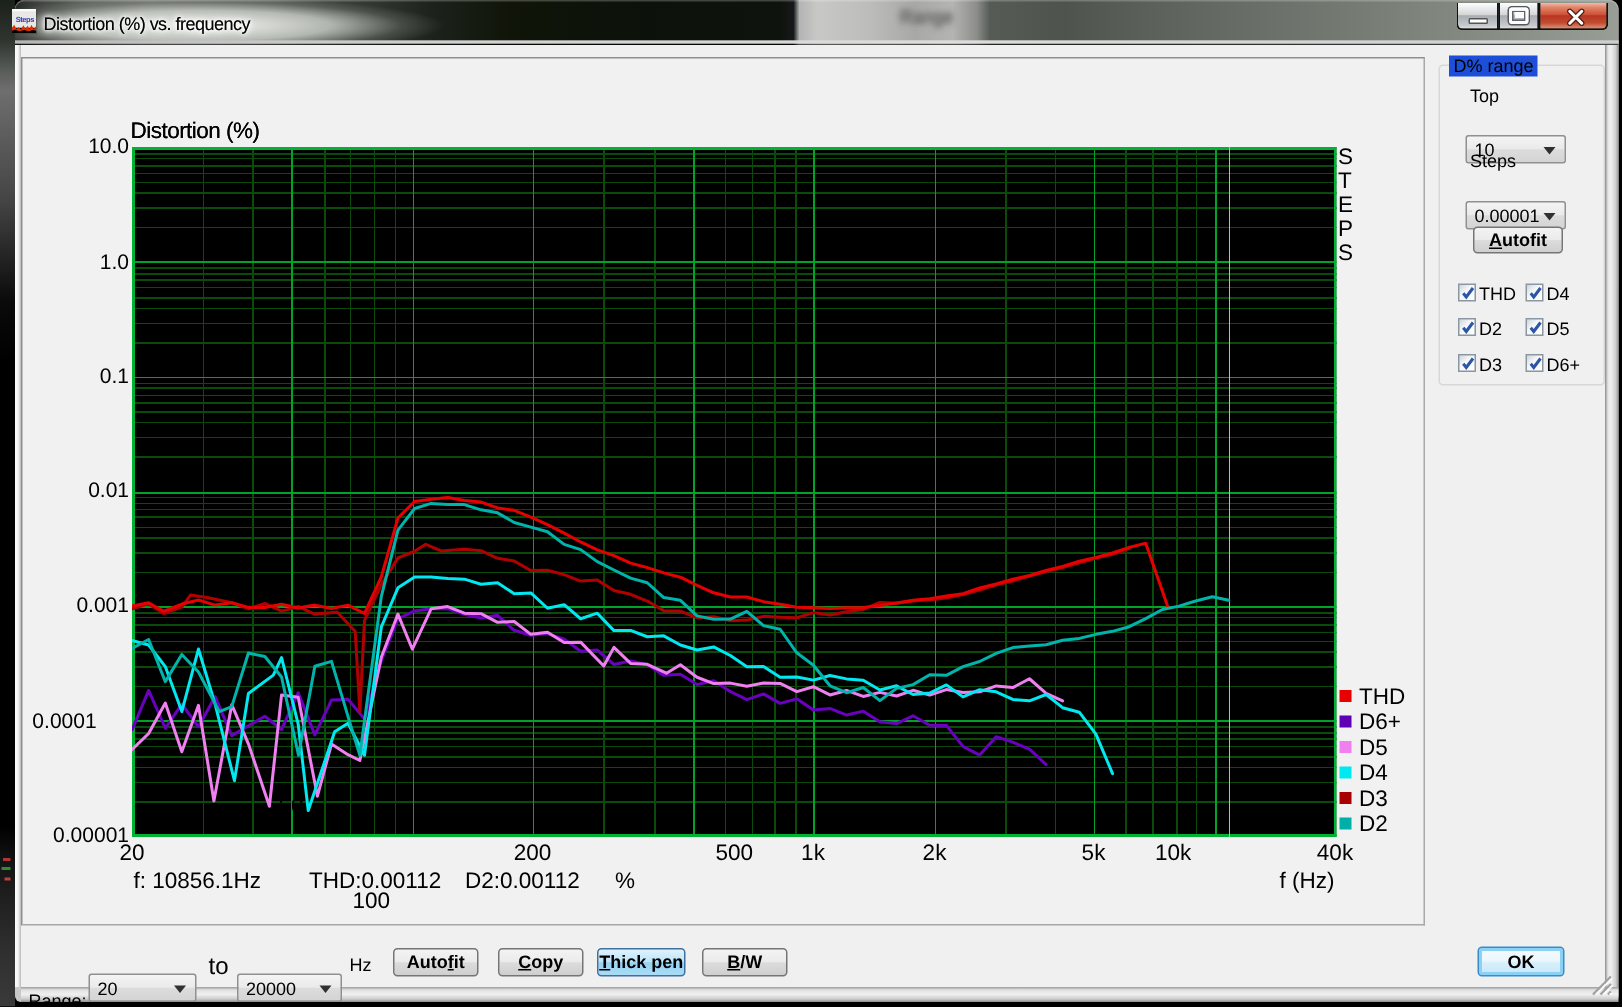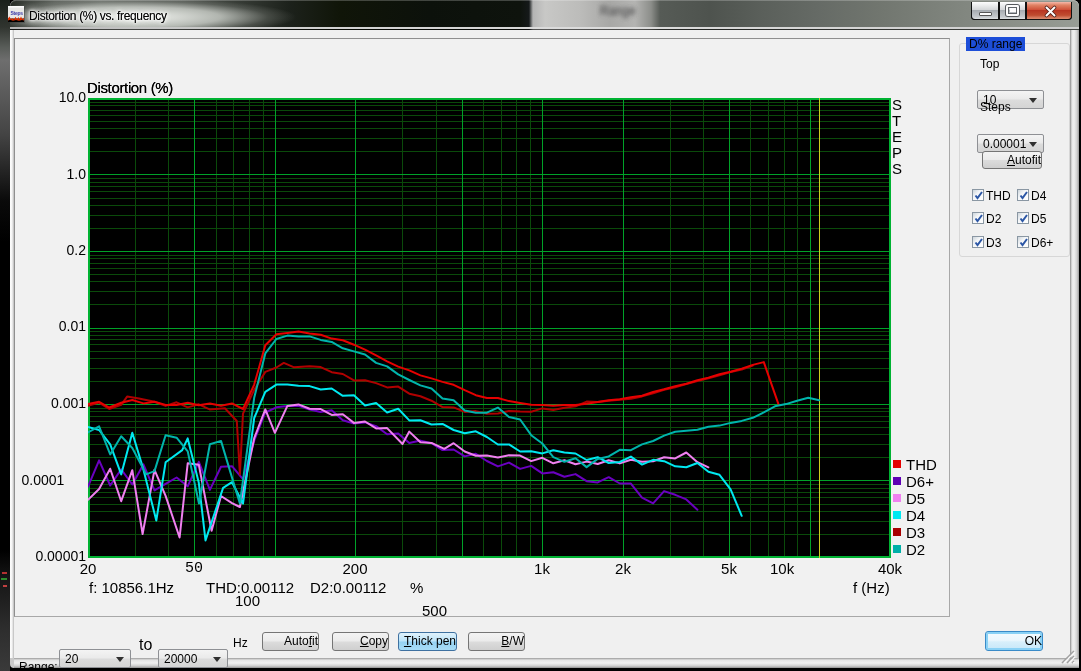--- a/index.html
+++ b/index.html
@@ -26,21 +26,21 @@
 
 .winbtn{position:absolute;top:2px;height:18px;box-sizing:border-box;border:1px solid #111;border-top:none;}
 #btnmin{left:971px;width:28px;border-radius:0 0 0 4px;background:linear-gradient(180deg,#fdfdfd 0%,#d5d7d9 45%,#a8adb2 50%,#c6cacd 88%,#dee1e3 100%);}
 #btnmax{left:999px;width:27px;background:linear-gradient(180deg,#fdfdfd 0%,#d5d7d9 45%,#a8adb2 50%,#c6cacd 88%,#dee1e3 100%);}
 #btnclose{left:1026px;width:46px;border-radius:0 0 4px 0;background:linear-gradient(180deg,#f5b8ab 0%,#e08365 18%,#cf523a 45%,#b83522 50%,#c04c30 78%,#d98468 95%);}
 
 .combo{position:absolute;height:19px;box-sizing:border-box;border:1px solid #8e9094;border-radius:2px;background:linear-gradient(180deg,#f4f4f4,#eaeaea 48%,#dcdcdc 52%,#d4d4d4);font-size:12px;color:#000;margin-top:16px;}
 .combo span{position:absolute;left:5px;top:2px;}
 .combo i{position:absolute;right:6px;top:7px;width:0;height:0;border-left:4px solid transparent;border-right:4px solid transparent;border-top:5px solid #303030;}
 
-.btn{position:absolute;height:19px;box-sizing:border-box;border:1px solid #757575;border-radius:3px;background:linear-gradient(180deg,#f3f3f3,#ebebeb 48%,#dcdcdc 52%,#cfcfcf);font-size:12px;color:#000;text-align:right;line-height:17px;}
+.btn{position:absolute;height:19px;box-sizing:border-box;border:1px solid #757575;border-radius:3px;background:linear-gradient(180deg,#f3f3f3,#ebebeb 48%,#dcdcdc 52%,#cfcfcf);font-size:12px;color:#000;text-align:center;line-height:17px;font-weight:bold;}
 .btnblue{border:1px solid #3f71a0;background:linear-gradient(180deg,#e0f2fc,#bce4f9 48%,#95d2f2 52%,#a8dcf6);}
 
 .cb{position:absolute;width:12px;height:12px;box-sizing:border-box;border:1px solid #8a97a3;background:linear-gradient(135deg,#cdd5db,#f4f6f8 40%,#ffffff);}
 .cb svg{position:absolute;left:0px;top:-1px;}
 
 #grpbox{left:959px;top:43px;width:111px;height:214px;box-sizing:border-box;border:1px solid #d7d7d7;border-radius:3px;}
 </style>
 </head>
 <body>
 <div id="backstrip" class="abs"></div>
@@ -202,31 +202,31 @@
 <polyline fill="none" stroke="#00e8f0" stroke-width="2" stroke-linejoin="round" stroke-linecap="round" points="0.0,328.9 11.1,332.0 22.2,346.4 33.2,376.4 44.3,334.7 55.4,371.4 68.3,422.5 77.6,364.3 94.2,352.1 99.7,340.4 110.8,384.8 117.5,442.4 135.1,389.9 144.0,384.2 155.0,405.5 166.2,320.0 177.3,293.9 188.4,286.6 199.4,286.6 210.5,287.7 221.6,288.1 232.7,291.5 243.7,290.5 254.8,297.8 265.9,297.3 277.0,307.5 288.1,305.1 299.1,314.5 310.2,310.8 321.3,322.4 332.4,322.3 343.5,326.5 354.5,325.9 365.6,332.0 376.7,335.3 387.8,333.3 398.9,339.0 409.9,346.5 421.0,346.4 432.1,353.5 443.2,353.3 454.3,355.4 465.3,352.3 476.4,354.6 487.5,355.5 498.6,362.0 509.7,359.2 520.7,365.0 531.8,364.0 542.9,358.6 554.0,366.6 565.1,361.8 576.1,363.2 587.2,368.3 598.3,369.2 609.4,365.0 620.4,373.8 631.5,376.8 642.6,391.4 653.7,417.8"></polyline>
 <polyline fill="none" stroke="#b00000" stroke-width="2" stroke-linejoin="round" stroke-linecap="round" points="0.0,307.9 11.1,304.6 21.2,311.0 33.2,306.8 39.1,298.6 50.9,300.5 66.5,303.8 77.6,307.9 88.6,304.3 99.7,309.4 110.8,306.3 121.6,311.4 136.9,310.2 148.8,323.0 151.9,376.4 155.0,315.6 166.2,291.8 177.3,273.9 188.4,269.5 195.8,264.9 206.1,269.3 221.6,268.2 232.7,269.1 243.7,274.2 254.8,276.0 265.9,282.4 277.0,282.2 288.1,285.1 299.1,289.4 310.2,288.6 321.3,295.7 332.4,298.2 343.5,302.7 354.5,309.1 365.6,309.4 376.7,313.9 387.8,313.1 398.9,315.8 409.9,315.4 421.0,312.9 432.1,313.5 443.2,313.8 454.3,310.4 465.3,312.0 476.4,309.8 487.5,308.3 498.6,303.6 509.7,304.1 520.7,302.7 531.8,301.8 542.9,300.7 554.0,298.4 565.1,295.3 576.1,291.8 587.2,289.3 598.3,286.1 609.4,283.1 620.4,280.3 631.5,277.2 642.6,274.1 653.7,271.6 664.8,267.5"></polyline>
 <polyline fill="none" stroke="#e60000" stroke-width="2" stroke-linejoin="round" stroke-linecap="round" points="0.0,306.1 11.1,303.8 21.2,309.5 33.2,304.7 44.3,302.0 55.4,305.4 66.5,303.8 77.6,306.9 88.6,307.0 99.7,304.8 110.8,307.3 121.9,305.4 133.0,307.7 144.0,305.4 155.0,311.0 166.2,286.6 177.3,247.3 188.4,236.3 199.4,234.9 210.5,233.6 221.6,235.6 232.7,236.7 243.7,240.6 254.8,242.2 265.9,246.7 277.0,251.7 288.1,257.4 299.1,263.3 310.2,268.6 321.3,272.4 332.4,277.4 343.5,280.4 354.5,283.9 365.6,286.8 376.7,292.2 387.8,297.2 398.9,300.0 409.9,300.0 421.0,303.1 432.1,304.9 443.2,306.8 454.3,307.1 465.3,307.7 476.4,307.1 487.5,307.0 498.6,305.7 509.7,304.0 520.7,302.2 531.8,301.2 542.9,299.3 554.0,297.8 565.1,294.0 576.1,291.3 587.2,288.2 598.3,285.7 609.4,282.3 620.4,279.6 631.5,276.2 642.6,273.7 653.7,270.6 664.8,266.9 675.8,264.1 690.6,306.7"></polyline>
 <polyline fill="none" stroke="#00b4ac" stroke-width="2" stroke-linejoin="round" stroke-linecap="round" points="0.0,334.3 11.1,328.3 22.2,356.4 33.2,338.3 44.3,350.0 58.2,376.4 66.5,373.1 77.6,337.3 88.6,339.7 99.7,353.3 111.0,405.5 121.9,346.2 133.0,342.9 147.1,389.9 151.9,405.5 166.2,299.7 177.3,255.4 188.4,241.0 199.4,237.6 210.5,238.4 221.6,238.4 232.7,241.9 243.7,243.9 254.8,250.3 265.9,253.4 277.0,256.5 288.1,264.9 299.1,268.4 310.2,276.4 321.3,282.0 332.4,287.4 343.5,290.5 354.5,300.4 365.6,302.2 376.7,312.6 387.8,314.8 398.9,314.7 409.9,309.6 421.0,319.1 432.1,321.5 443.2,337.2 454.3,345.5 465.3,359.2 476.4,363.8 487.5,360.3 498.6,369.1 509.7,360.9 520.7,358.4 531.8,351.8 542.9,352.2 554.0,346.4 565.1,343.0 576.1,337.6 587.2,333.7 598.3,332.7 609.4,331.8 620.4,328.8 631.5,327.6 642.6,324.9 653.7,322.9 664.8,319.8 675.8,314.4 686.9,308.3 698.0,306.1 709.1,302.7 720.2,299.8 731.2,302.2"></polyline>
 </svg>
 
 <div class="abs" style="left:892px;top:97px;font-size:15px;color:#000;line-height:16px;">S<br>T<br>E<br>P<br>S</div>
 
 <div class="lbl" style="left:0px;top:89px;width:86px;text-align:right;font-size:14px;">10.0</div>
 <div class="lbl" style="left:0px;top:166px;width:86px;text-align:right;font-size:14px;">1.0</div>
-<div class="lbl" style="left:0px;top:242px;width:86px;text-align:right;font-size:14px;">0.2</div>
+<div class="lbl" style="left:0px;top:242px;width:86px;text-align:right;font-size:14px;">0.1</div>
 <div class="lbl" style="left:0px;top:318px;width:86px;text-align:right;font-size:14px;">0.01</div>
 <div class="lbl" style="left:0px;top:395px;width:86px;text-align:right;font-size:14px;">0.001</div>
 <div class="lbl" style="left:0px;top:472px;width:86px;text-align:center;font-size:14px;">0.0001</div>
 <div class="lbl" style="left:0px;top:548px;width:86px;text-align:right;font-size:14px;">0.00001</div>
 
 <div class="lbl" style="left:48px;top:560px;width:80px;text-align:center;font-size:15px;">20</div>
-<div class="lbl" style="left:154px;top:560px;width:80px;text-align:center;font-size:15px;font-family:Liberation Mono, monospace;">50</div>
+<div class="lbl" style="left:154px;top:529px;width:80px;text-align:center;font-size:15px;">50</div>
 <div class="lbl" style="left:235px;top:592px;width:80px;font-size:15px;">100</div>
 <div class="lbl" style="left:315px;top:560px;width:80px;text-align:center;font-size:15px;">200</div>
-<div class="lbl" style="left:422px;top:560px;width:80px;text-align:left;font-size:15px;margin-top:42px;">500</div>
+<div class="lbl" style="left:422px;top:560px;width:80px;text-align:right;font-size:15px;">500</div>
 <div class="lbl" style="left:502px;top:560px;width:80px;text-align:center;font-size:15px;">1k</div>
 <div class="lbl" style="left:583px;top:560px;width:80px;text-align:center;font-size:15px;">2k</div>
 <div class="lbl" style="left:689px;top:560px;width:80px;text-align:center;font-size:15px;">5k</div>
 <div class="lbl" style="left:770px;top:560px;width:80px;text-align:left;font-size:15px;">10k</div>
 <div class="lbl" style="left:850px;top:560px;width:80px;text-align:center;font-size:15px;">40k</div>
 
 <div class="lbl" style="left:89px;top:579px;font-size:15px;">f: 10856.1Hz</div>
 <div class="lbl" style="left:206px;top:579px;font-size:15px;">THD:0.00112</div>
 <div class="lbl" style="left:310px;top:579px;font-size:15px;">D2:0.00112</div>
 <div class="lbl" style="left:410px;top:579px;font-size:15px;">%</div>

